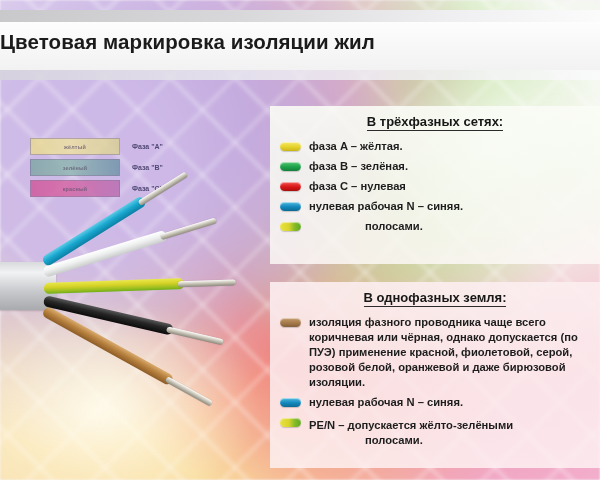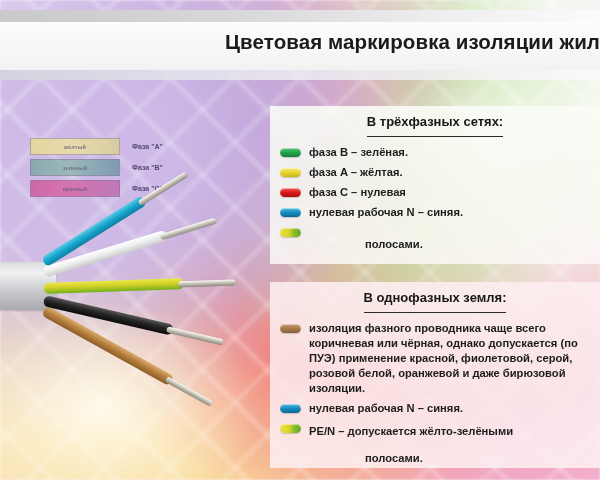--- a/index.html
+++ b/index.html
@@ -74,21 +74,21 @@
   .header-band-bottom {
     position: absolute;
     left: 0; top: 70px;
     width: 600px; height: 10px;
     background: linear-gradient(90deg, rgba(214,212,222,0.9) 0%, rgba(235,234,240,0.85) 45%, rgba(250,250,252,0.8) 100%);
   }
   .page-title {
     position: absolute;
     left: 0; top: 30px;
     width: 600px;
-    text-align: right;
+    text-align: left;
     font-size: 20.5px;
     font-weight: bold;
     color: #1b1b1b;
     letter-spacing: 0.1px;
     white-space: nowrap;
   }
 
   
   .legend {
     position: absolute;
@@ -193,21 +193,21 @@
   .panel-single {
     top: 282px;
     height: 186px;
     background: linear-gradient(180deg, rgba(252,238,240,0.90) 0%, rgba(252,236,238,0.86) 45%, rgba(253,242,243,0.84) 100%);
   }
   .panel-heading {
     text-align: center;
     font-size: 13px;
     font-weight: bold;
     color: #171717;
-    padding-bottom: 7px;
+    padding-bottom: 1px;
     margin: 2px auto 8px auto;
     display: table;
     border-bottom: 1.4px solid #2b2b2b;
   }
   .bullet-row {
     display: flex;
     align-items: flex-start;
     margin-bottom: 5px;
   }
   .bullet {
@@ -226,21 +226,20 @@
   .b-brown  { background: linear-gradient(180deg, #c49a6c 0%, #a5794a 55%, #85603a 100%); }
   .bullet-text {
     font-size: 11.2px;
     font-weight: bold;
     color: #1d1d1d;
     line-height: 15px;
   }
   .indent-line {
     display: block;
     padding-left: 56px;
-    margin-top: 12px;
   }
 </style>
 </head>
 <body>
 
 <div id="page">
 
   <div class="bg-base"></div>
   <div class="bg-diamonds"></div>
   <div class="bg-glow-left"></div>
@@ -288,26 +287,26 @@
     <div class="wire w-blue">
       <div class="jacket"></div>
       <div class="core"></div>
     </div>
   </div>
 
   <div class="panel panel-three">
     <div class="panel-heading">В трёхфазных сетях:</div>
 
     <div class="bullet-row">
+      <div class="bullet b-yellow"></div>
+      <div class="bullet-text">фаза A – жёлтая.</div>
+    </div>
+    <div class="bullet-row">
       <div class="bullet b-green"></div>
       <div class="bullet-text">фаза B – зелёная.</div>
-    </div>
-    <div class="bullet-row">
-      <div class="bullet b-yellow"></div>
-      <div class="bullet-text">фаза A – жёлтая.</div>
     </div>
     <div class="bullet-row">
       <div class="bullet b-red"></div>
       <div class="bullet-text">фаза C – нулевая</div>
     </div>
     <div class="bullet-row">
       <div class="bullet b-blue"></div>
       <div class="bullet-text">нулевая рабочая N – синяя.</div>
     </div>
     <div class="bullet-row">

